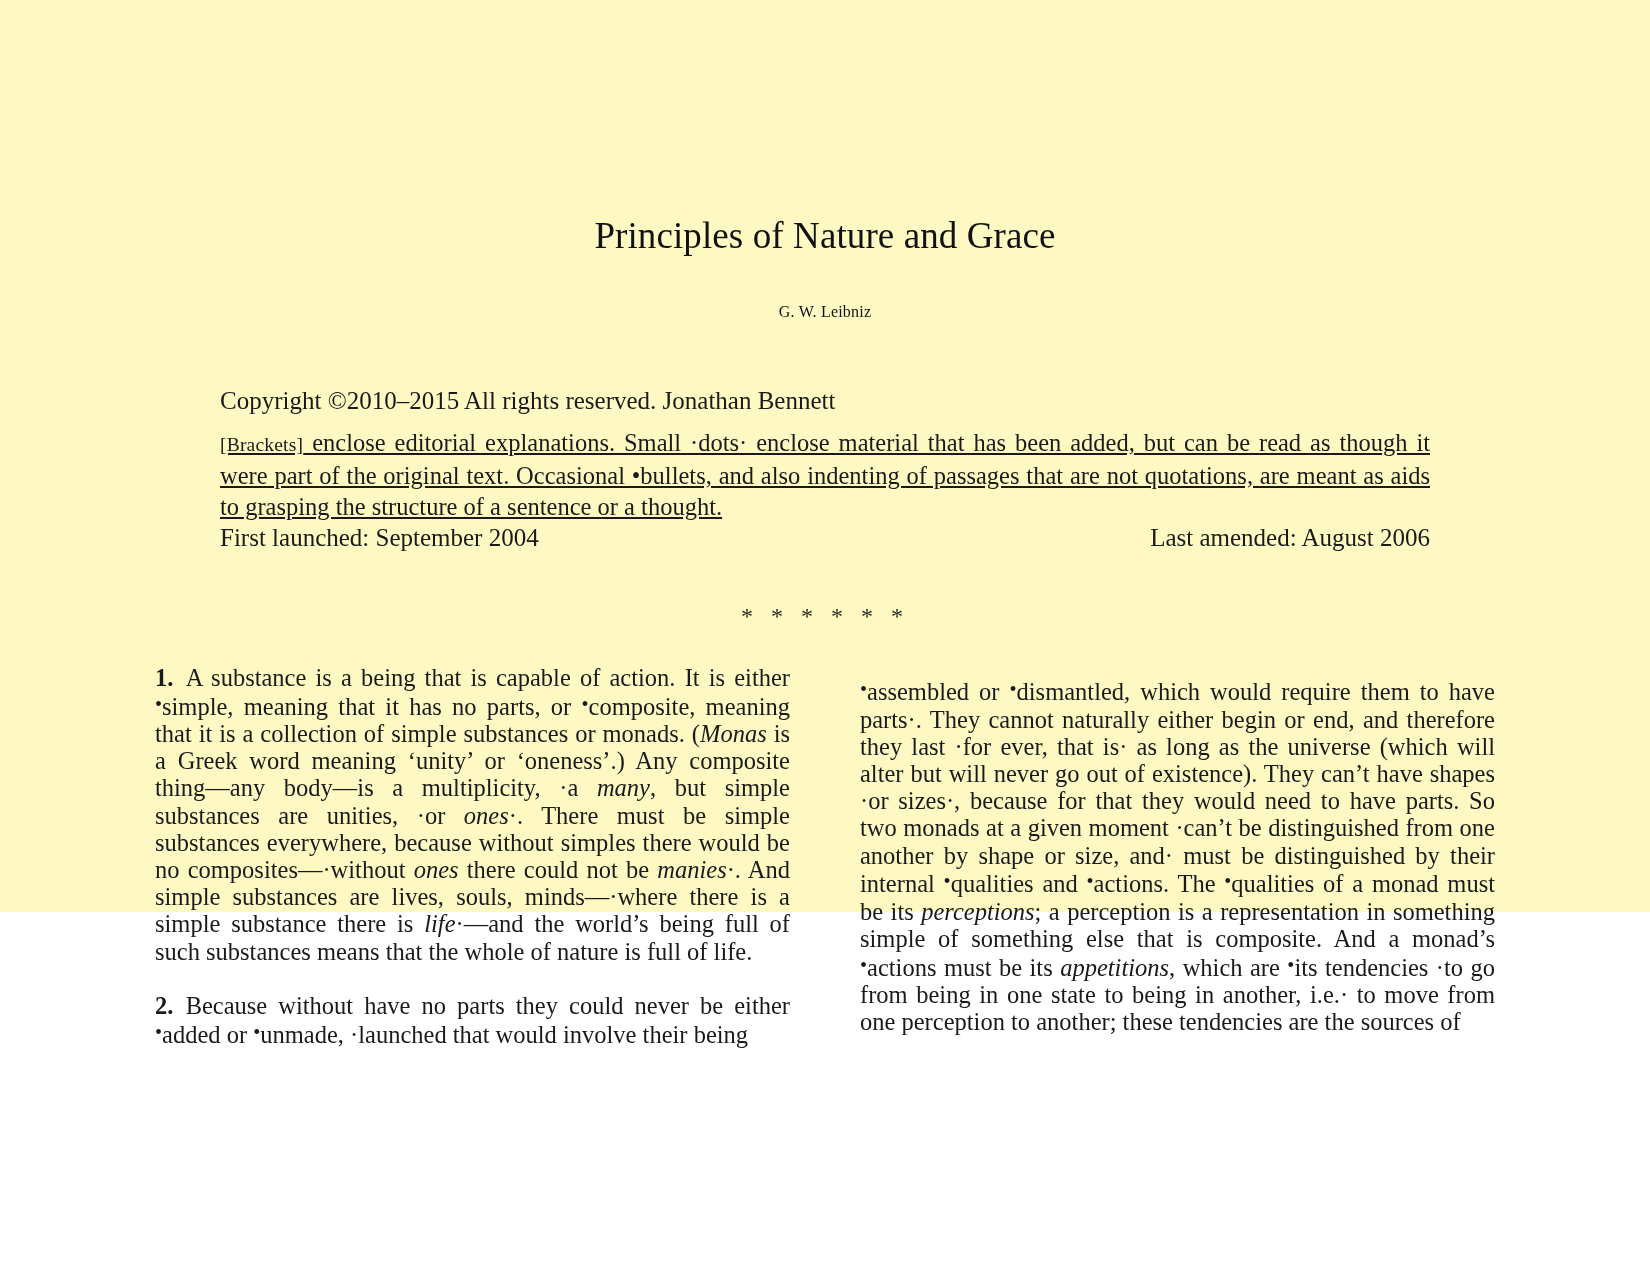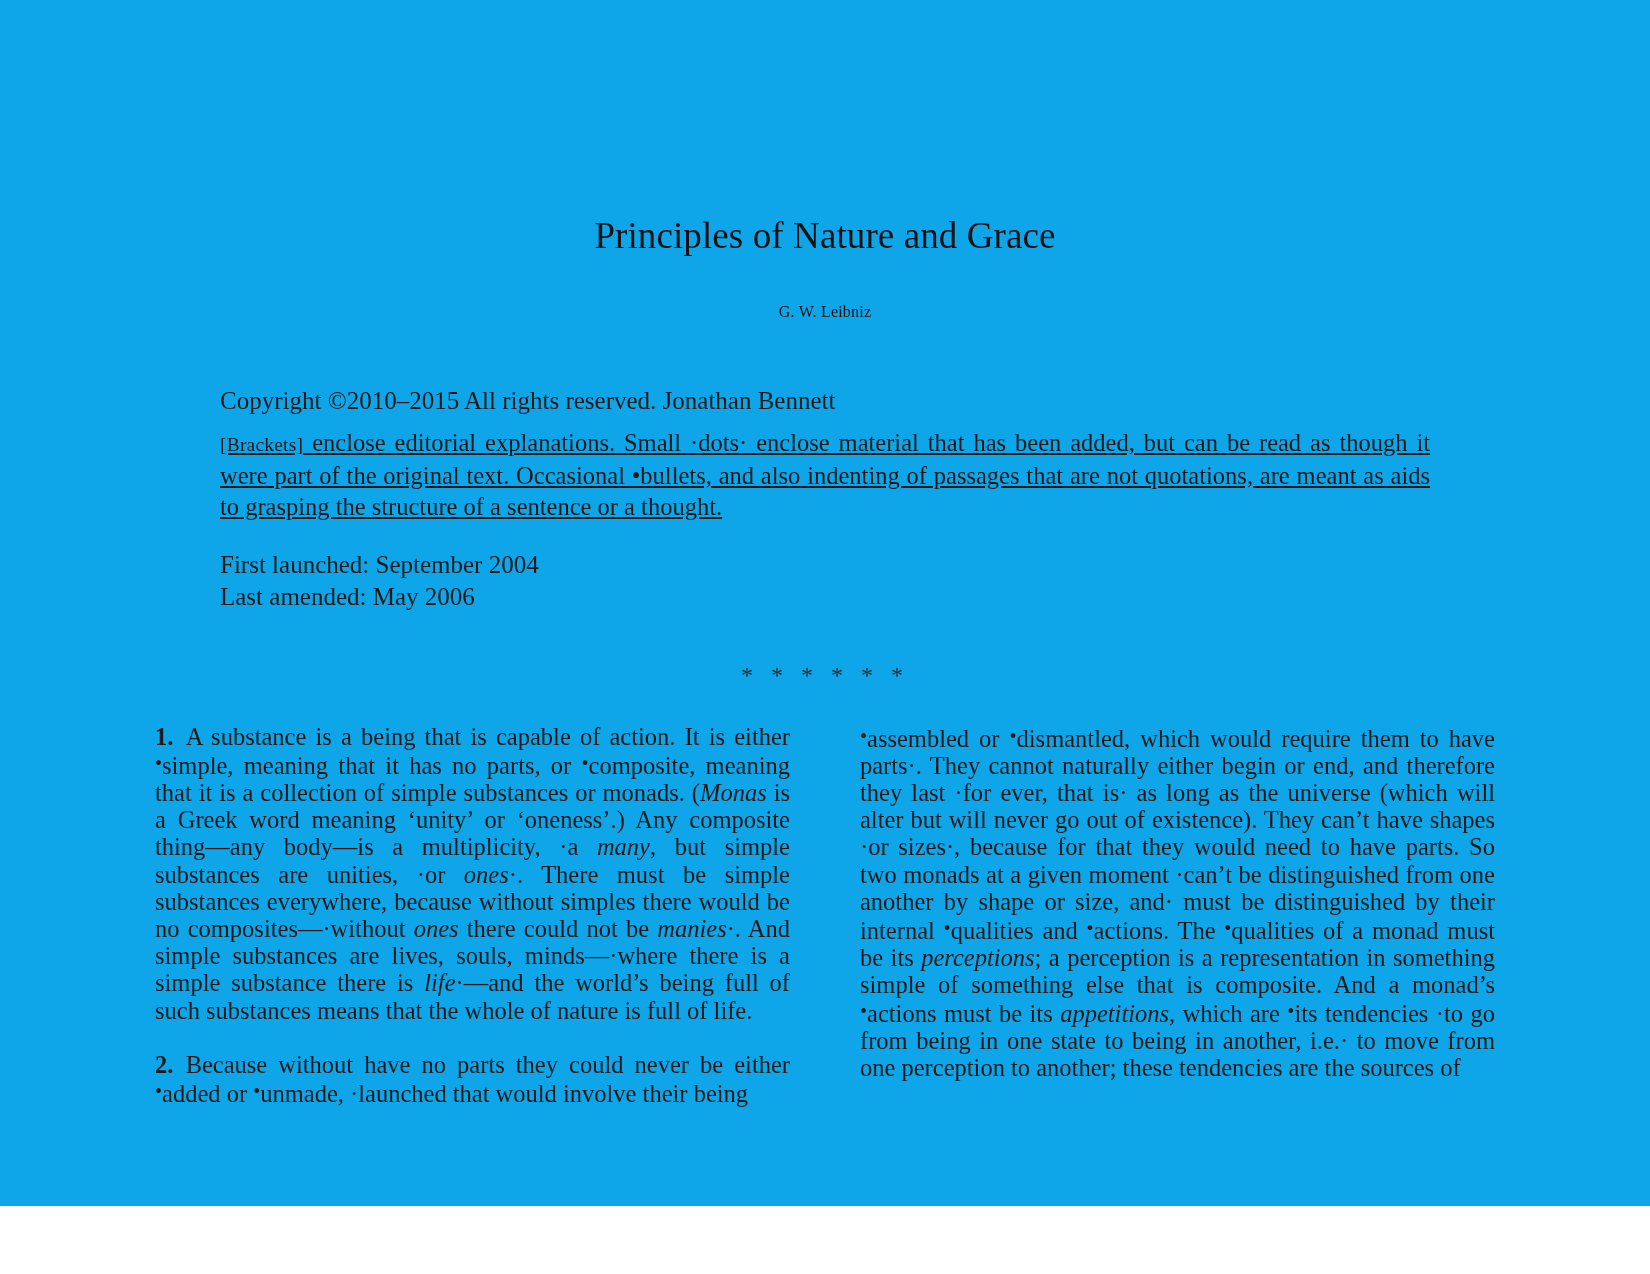--- a/index.html
+++ b/index.html
@@ -11,24 +11,24 @@
     width: 1650px;
     height: 1274px;
     font-family: "Liberation Serif", "DejaVu Serif", serif;
     color: #1a1a1a;
     overflow: hidden;
   }
 
   .page {
     position: relative;
     width: 1650px;
-    height: 1206px;
+    height: 912px;
     box-sizing: border-box;
     padding: 0;
-    background: #0ea5e9;
+    background: #fef9c3;
   }
 
   
   .title-block {
     padding-top: 212px;
     text-align: center;
   }
   .doc-title-line {
     font-size: 37px;
     line-height: 47px;
@@ -61,47 +61,46 @@
     line-height: 31px;
     text-align: justify;
     text-justify: inter-word;
     text-decoration: underline;
   }
   .smallcaps-brackets {
     font-size: 19.5px;
     letter-spacing: 0.2px;
   }
   .notice-dates {
-    margin-top: 27px;
+    margin-top: 0;
     display: flex;
     justify-content: space-between;
     align-items: baseline;
     font-size: 25px;
     line-height: 32px;
-    flex-direction: column;
   }
 
   
   .separator {
     text-align: center;
     margin-top: 50px;
     font-size: 24px;
     line-height: 24px;
     letter-spacing: 6px;
     color: #2b2b2b;
   }
 
   
   .body-columns {
     margin: 0 auto;
     width: 1340px;
     padding-top: 36px;
     display: flex;
     justify-content: space-between;
-    align-items: flex-start;
+    align-items: center;
     font-family: Liberation Serif, serif;
   }
   .column {
     width: 635px;
   }
   .para {
     font-size: 24.5px;
     line-height: 27.2px;
     text-align: justify;
     text-justify: inter-word;
@@ -130,21 +129,21 @@
   <div class="title-block">
     <div class="doc-title-line">Principles of Nature and Grace</div>
     <div class="doc-author">G. W. Leibniz</div>
   </div>
 
   <div class="notice-block">
     <div class="notice-copyright">Copyright ©2010–2015 All rights reserved. Jonathan Bennett</div>
     <div class="notice-explanation"><span class="smallcaps-brackets">[Brackets]</span><span> enclose editorial explanations. Small ·dots· enclose material that has been added, but can be read as though it were part of the original text. Occasional •bullets, and also indenting of passages that are not quotations, are meant as aids to grasping the structure of a sentence or a thought.</span></div>
     <div class="notice-dates">
       <span>First launched: September 2004</span>
-      <span>Last amended: May 2006</span>
+      <span>Last amended: August 2006</span>
     </div>
   </div>
 
   <div class="separator">* * * * * *</div>
 
   <div class="body-columns">
 
     <div class="column">
       <p class="para"><span class="para-num">1.</span><span class="runs"><span>A substance is a being that is capable of action.  It is either </span><span class="bul">•</span><span>simple, meaning that it has no parts, or </span><span class="bul">•</span><span>composite, meaning that it is a collection of simple substances or monads. (</span><em>Monas</em><span> is a Greek word meaning ‘unity’ or ‘oneness’.) Any composite thing—any body—is a multiplicity, ·a </span><em>many</em><span>, but simple substances are unities, ·or </span><em>ones</em><span>·.  There must be simple substances everywhere, because without simples there would be no composites—·without </span><em>ones</em><span> there could not be </span><em>manies</em><span>·.  And simple substances are lives, souls, minds—·where there is a simple substance there is </span><em>life</em><span>·—and the world’s being full of such substances means that the whole of nature is full of life.</span></span></p>
       <p class="para"><span class="para-num">2.</span><span class="runs"><span>Because without have no parts they could never be either </span><span class="bul">•</span><span>added or </span><span class="bul">•</span><span>unmade, ·launched that would involve their being</span></span></p>

